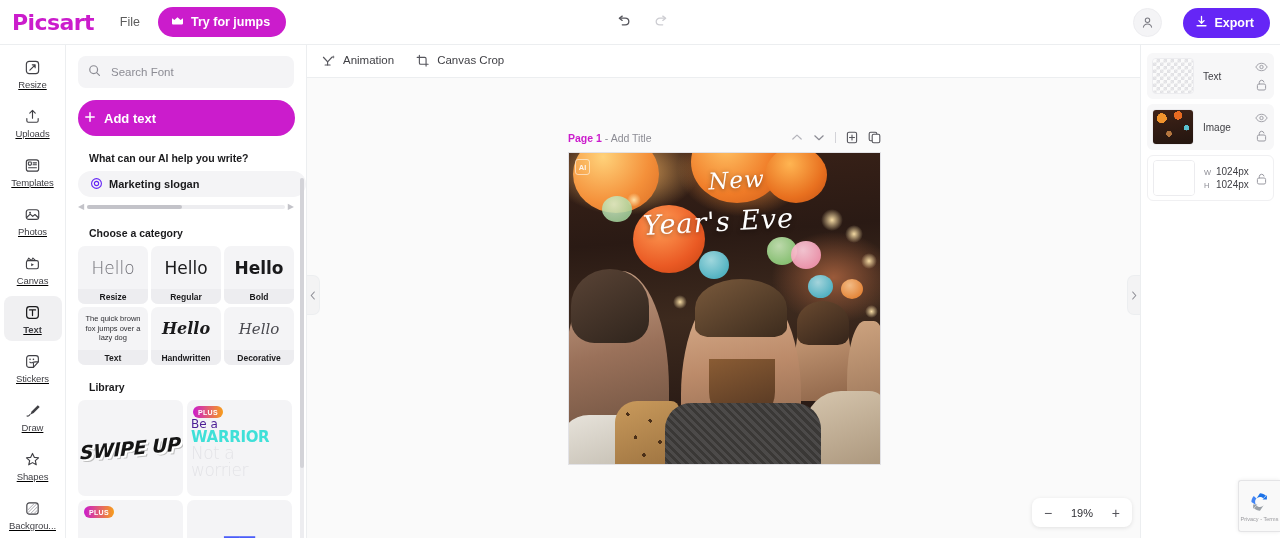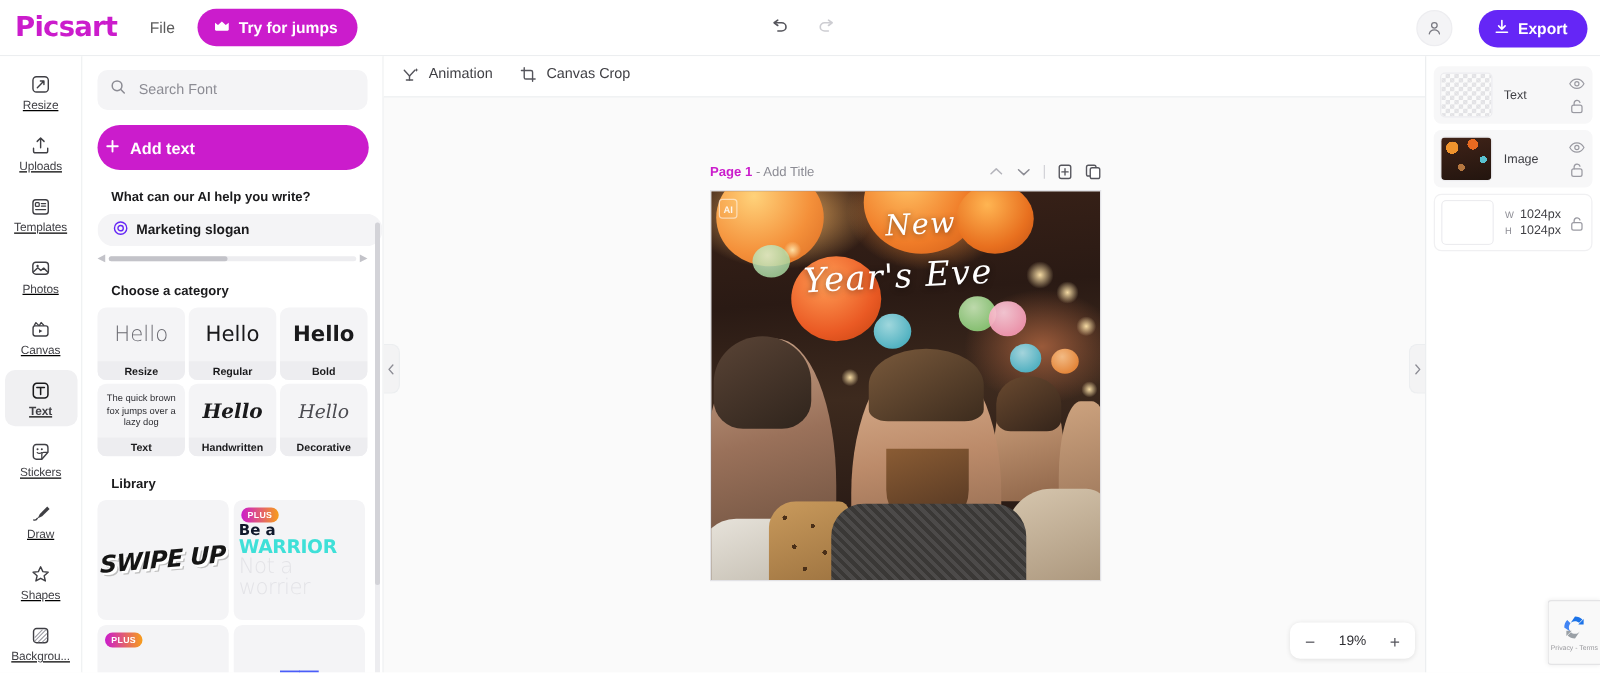--- a/index.html
+++ b/index.html
@@ -156,21 +156,21 @@
     color: #fff; font-size: 7px; font-weight: 800; letter-spacing: 0.3px;
     display: flex; align-items: center; z-index: 2;
   }
   .swipe-up {
     font-family: "DejaVu Sans", sans-serif; font-weight: 800; font-style: italic;
     font-size: 19px; color: #151515; letter-spacing: -0.5px;
     text-shadow: 2px 2px 0 #fff, 3px 3px 0 #bfbfbf;
     transform: skewY(-5deg);
   }
   .warrior-wrap { text-align: left; line-height: 1.0; padding-left: 4px; }
-  .w-be { font-size: 12px; font-weight: 700; color: #0f172a; font-family: "DejaVu Sans", sans-serif; }
+  .w-be { font-size: 12px; font-weight: 400; color: #4c1d95; font-family: "DejaVu Sans", sans-serif; }
   .w-warrior { font-size: 15px; font-weight: 800; color: #3fe0d8; font-family: "DejaVu Sans", sans-serif; letter-spacing: -0.3px; }
   .w-not { font-size: 17px; font-weight: 300; color: #e3e3e7; font-family: "DejaVu Sans", sans-serif; letter-spacing: -0.5px; }
   .lib-partial { font-size: 20px; font-weight: 800; color: #4a5df9; font-family: "DejaVu Sans", sans-serif; }
 
   #panel-scroll {
     position: absolute; right: 2px; top: 133px; width: 4px; height: 395px;
     background: #ededf0; border-radius: 2px;
   }
   #panel-thumb { position: absolute; left: 0; top: 0; width: 4px; height: 290px; background: #d3d3d8; border-radius: 2px; }
 

